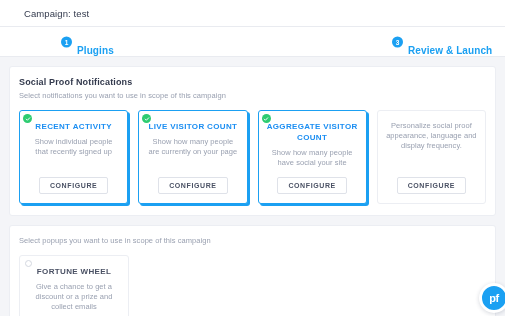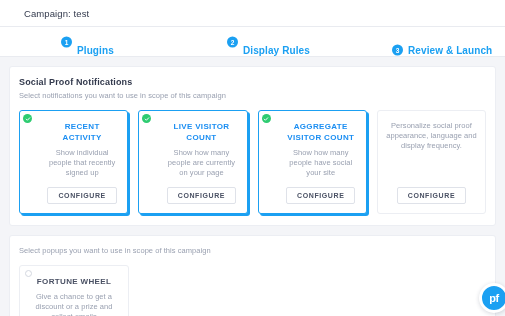--- a/index.html
+++ b/index.html
@@ -54,21 +54,21 @@
     display: flex;
     align-items: center;
     gap: 5px;
     position: absolute;
     top: 50%;
     transform: translateY(-50%);
     cursor: pointer;
   }
   .step-1 { left: 61px; }
   .step-2 { left: 227px; }
-  .step-3 { left: 392px; align-items: flex-end; }
+  .step-3 { left: 392px; }
 
   .step-badge {
     width: 11px;
     height: 11px;
     border-radius: 50%;
     background: #1ba0f2;
     color: #ffffff;
     font-size: 6.5px;
     line-height: 11px;
     text-align: center;
@@ -122,21 +122,20 @@
     padding: 10px 8px 9px 8px;
     display: flex;
     flex-direction: column;
     align-items: center;
     min-height: 80px;
     cursor: pointer;
   }
   .card.selected {
     border: 1.4px solid #1ba0f2;
     box-shadow: 2px 2px 0 0 #1ba0f2;
-    padding-left: 25px;
   }
   .card.plain {
     border: 1px solid #eceef3;
   }
   .card-title {
     font-size: 8px;
     font-weight: bold;
     color: #1b8ef2;
     text-align: center;
     letter-spacing: .35px;
@@ -227,24 +226,20 @@
     <span class="campaign-title">Campaign: test</span>
   </div>
 
   <div class="stepper">
 
     <div class="step step-1">
       <span class="step-badge">1</span>
       <span class="step-label">Plugins</span>
     </div>
 
-    <div class="step step-2">
-      <span class="step-badge">2</span>
-      <span class="step-label">Display Rules</span>
-    </div>
 
     <div class="step step-3">
       <span class="step-badge">3</span>
       <span class="step-label">Review &amp; Launch</span>
     </div>
 
   </div>
 
   <div class="panel">
     <div class="panel-title">Social Proof Notifications</div>

